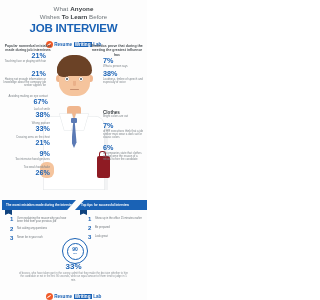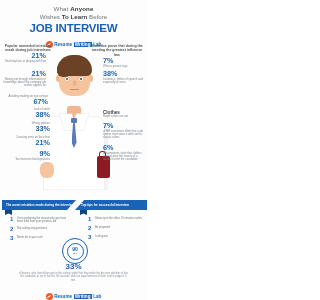--- a/index.html
+++ b/index.html
@@ -168,20 +168,24 @@
     <div class="pct">33%</div>
   </div>
   <div class="stat l" style="left:4px;top:136px;width:46px;">
     <div class="cap">Crossing arms on the chest</div>
     <div class="pct">21%</div>
   </div>
   <div class="stat l" style="left:8px;top:150px;width:42px;">
     <div class="pct">9%</div>
     <div class="cap">Too intensive hand gestures</div>
   </div>
+  <div class="stat l" style="left:4px;top:166px;width:46px;">
+    <div class="cap">Too weak handshake</div>
+    <div class="pct">26%</div>
+  </div>
 
   <div class="stat r" style="left:103px;top:57px;width:42px;">
     <div class="pct">7%</div>
     <div class="cap">What a person says</div>
   </div>
   <div class="stat r" style="left:103px;top:70px;width:42px;">
     <div class="pct">38%</div>
     <div class="cap">Loudness, timbre of speech and especially of voice</div>
   </div>
 

